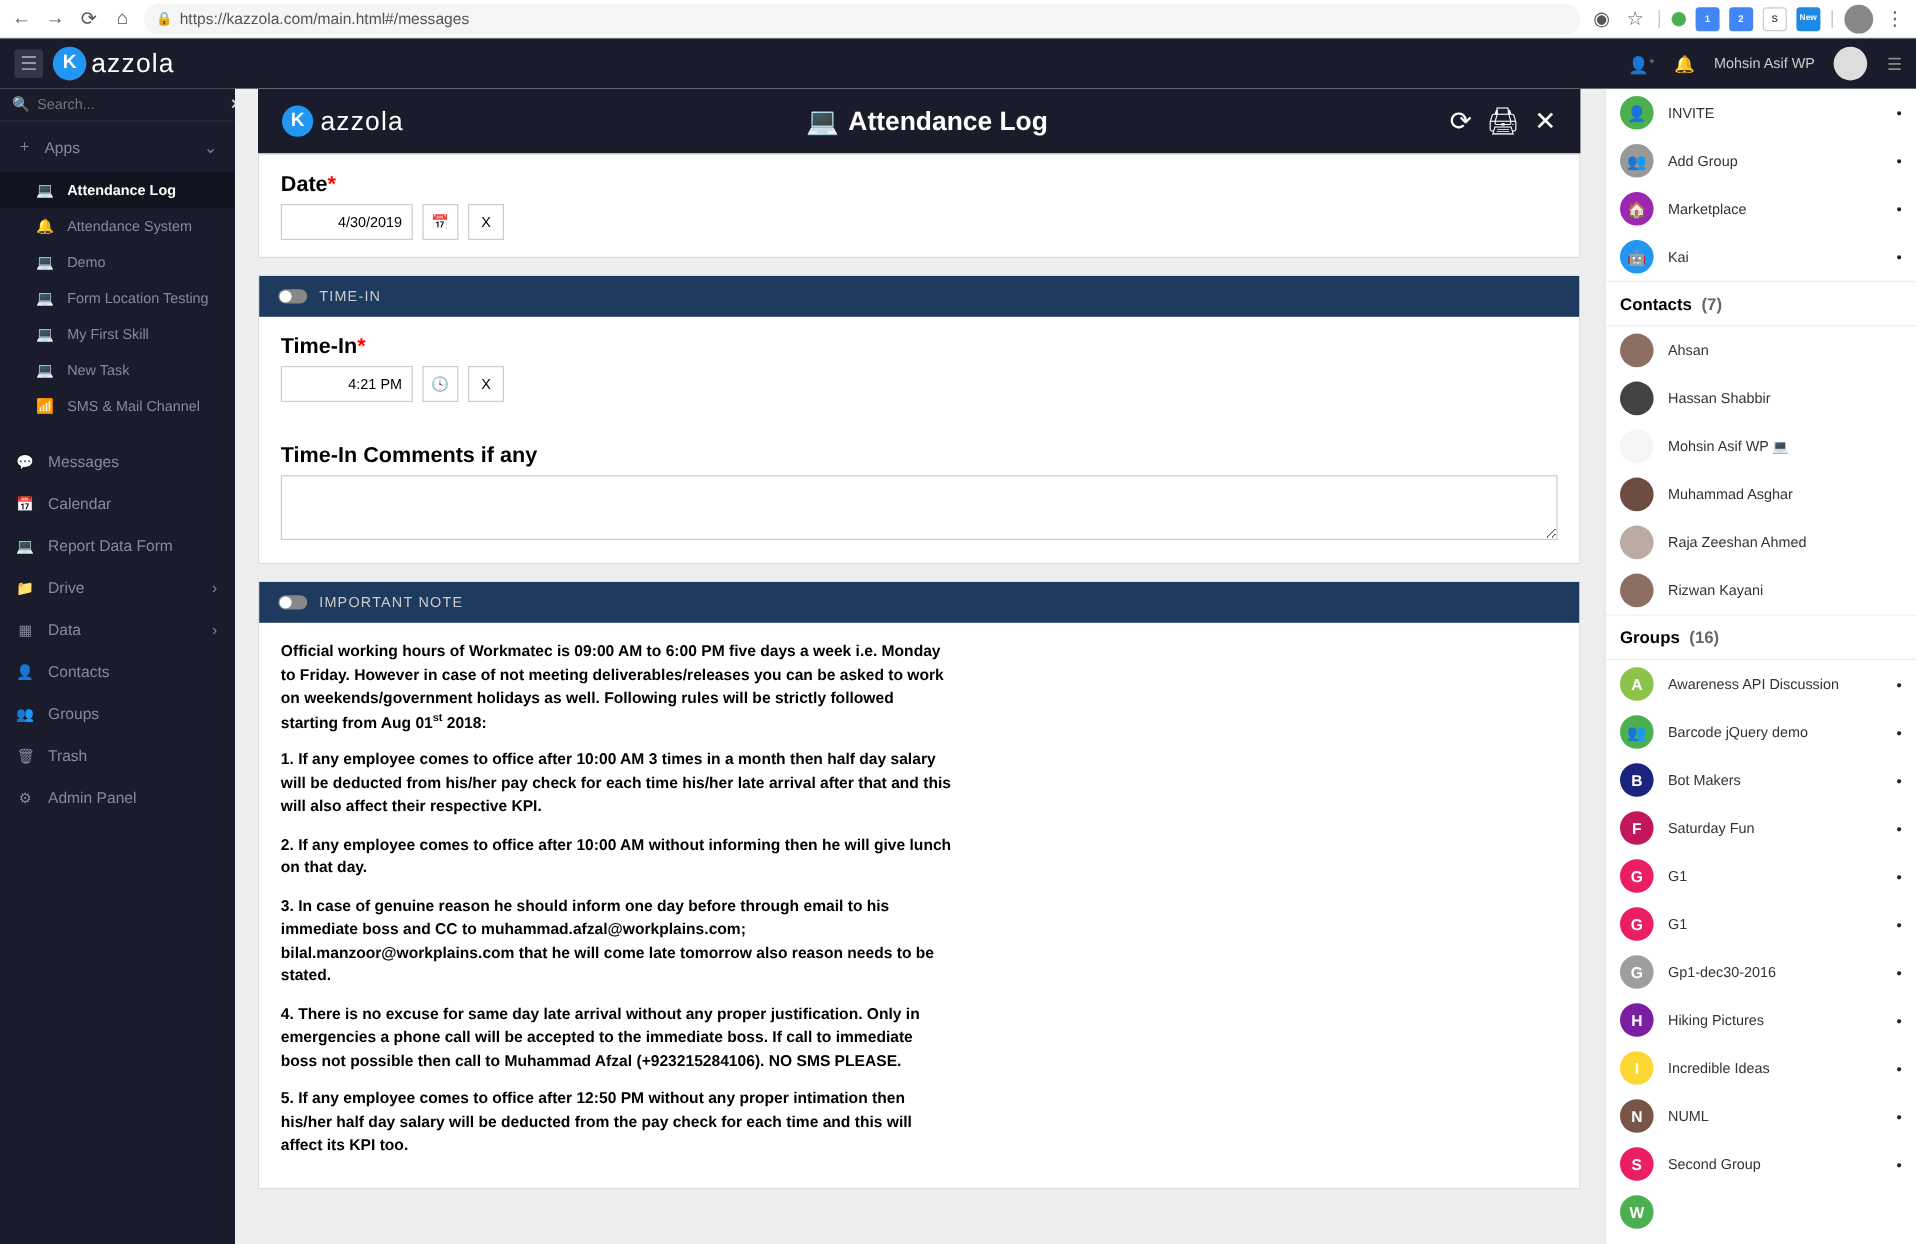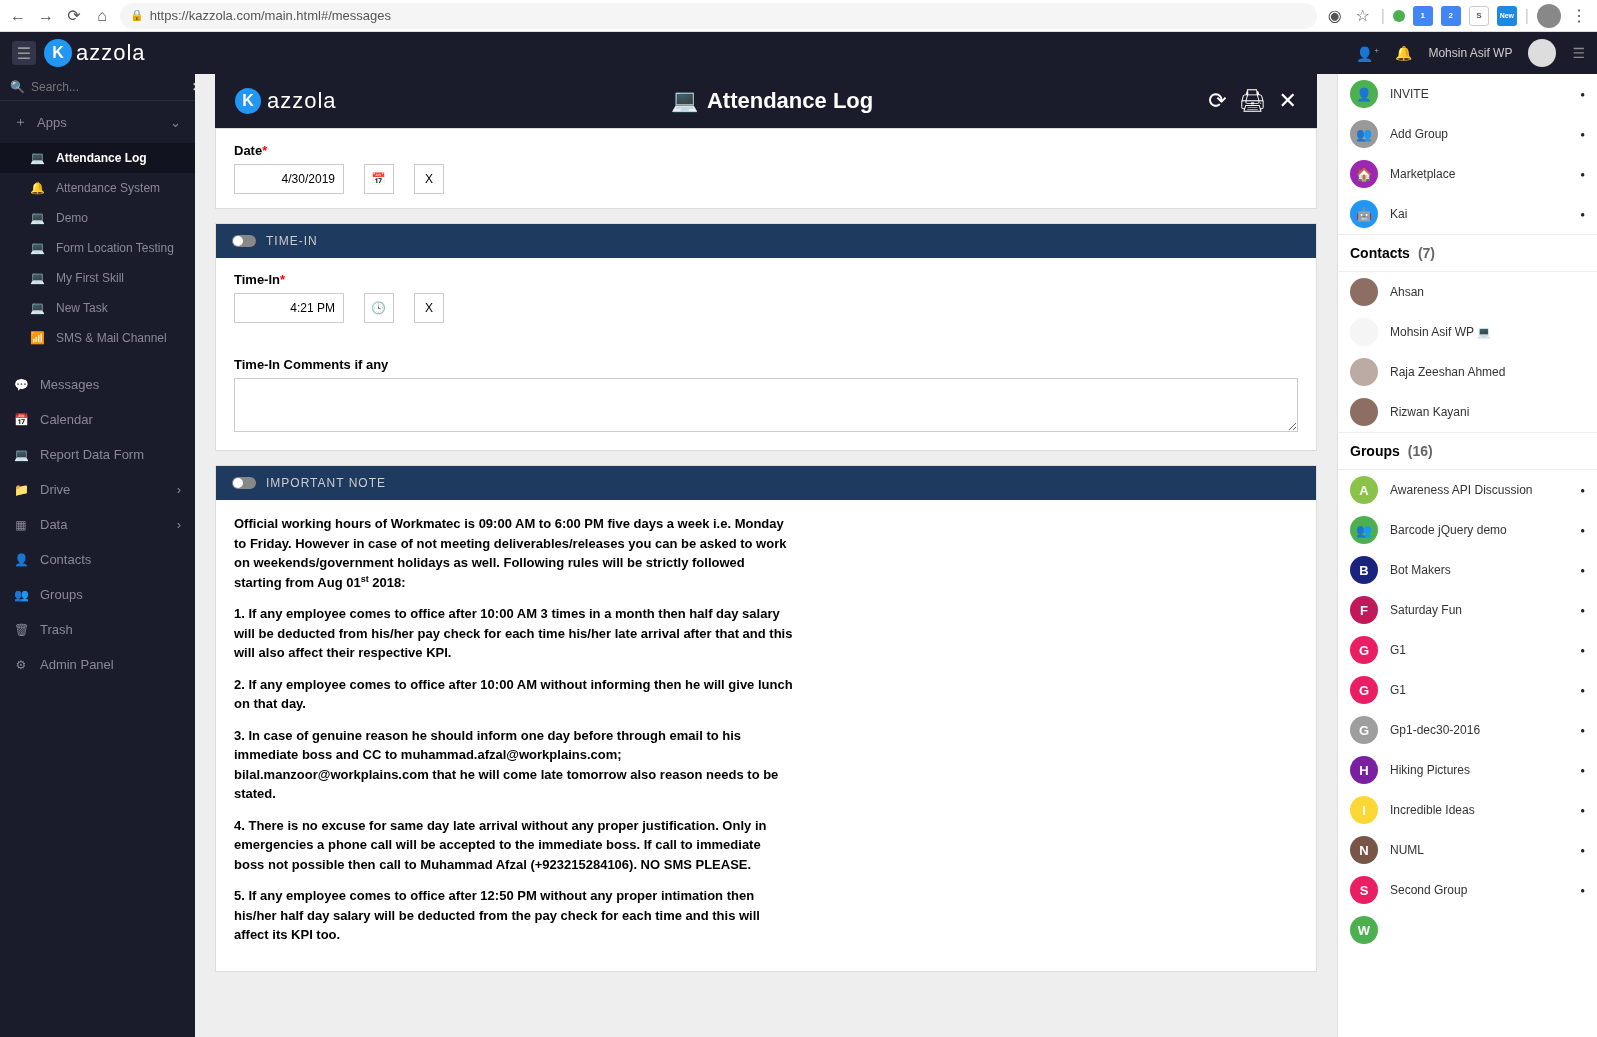--- a/index.html
+++ b/index.html
@@ -34,23 +34,23 @@
 .nav-icon{width:14px;text-align:center;font-size:12px}
 .content{flex:1;background:#eee;overflow-y:auto;padding:0}
 .page-header{background:#1a1c2c;color:#fff;padding:14px 20px;display:flex;align-items:center;justify-content:space-between;margin:0 20px 0 20px}
 .page-header-left{display:flex;align-items:center;gap:6px}
 .page-logo-circle{width:26px;height:26px;border-radius:50%;background:#2196f3;display:flex;align-items:center;justify-content:center;font-weight:bold}
 .page-title{display:flex;align-items:center;gap:8px;font-size:22px;font-weight:600}
 .page-header-right{display:flex;gap:12px}
 .page-header-btn{color:#fff;cursor:pointer;font-size:22px}
 .card{background:#fff;margin:0 20px 14px 20px;border:1px solid #ddd}
 .card-body{padding:14px 18px}
-.field-label{font-size:13px;font-weight:600;margin-bottom:6px}
+.field-label{font-size:18px;font-weight:600;margin-bottom:6px}
 .req{color:red}
-.input-group{display:flex;gap:16px}
+.input-group{display:flex;gap:4px}
 .date-input{width:110px;height:30px;border:1px solid #ccc;text-align:right;padding:0 8px;font-size:12px}
 .input-btn{width:30px;height:30px;border:1px solid #ccc;margin-left:4px;background:#fff;cursor:pointer;display:flex;align-items:center;justify-content:center;font-size:12px}
 .section-header{background:#1f3a5f;color:#ccc;padding:10px 16px;font-size:12px;letter-spacing:1px;display:flex;align-items:center;gap:10px}
 .toggle{width:24px;height:12px;background:#888;border-radius:6px;position:relative}
 .toggle::after{content:"";width:10px;height:10px;background:#fff;border-radius:50%;position:absolute;top:1px;left:1px}
 .textarea{width:100%;height:54px;border:1px solid #ccc;resize:vertical;padding:6px;font-size:12px}
 .note-text{font-size:13px;font-weight:700;line-height:1.5;max-width:560px}
 .note-text p{margin-bottom:12px}
 sup{font-size:9px}
 .right-panel{width:260px;background:#fff;border-left:1px solid #ddd;overflow-y:auto}
@@ -285,22 +285,30 @@
     <div class="rp-header">
       <span>Contacts</span>
         <span class="rp-count">(7)</span>
     </div>
     <div id="rp-contacts">
         <div class="rp-item">
           <div class="rp-avatar" style="background:#8d6e63"></div>
           <span class="rp-name">Ahsan</span>
         </div>
         <div class="rp-item">
+          <div class="rp-avatar" style="background:#424242"></div>
+          <span class="rp-name">Hassan Shabbir</span>
+        </div>
+        <div class="rp-item">
           <div class="rp-avatar" style="background:#f5f5f5"></div>
           <span class="rp-name">Mohsin Asif WP <span class="laptop-icon">💻</span></span>
+        </div>
+        <div class="rp-item">
+          <div class="rp-avatar" style="background:#6d4c41"></div>
+          <span class="rp-name">Muhammad Asghar</span>
         </div>
         <div class="rp-item">
           <div class="rp-avatar" style="background:#bcaaa4"></div>
           <span class="rp-name">Raja Zeeshan Ahmed</span>
         </div>
         <div class="rp-item">
           <div class="rp-avatar" style="background:#8d6e63"></div>
           <span class="rp-name">Rizwan Kayani</span>
         </div>
       </div>

